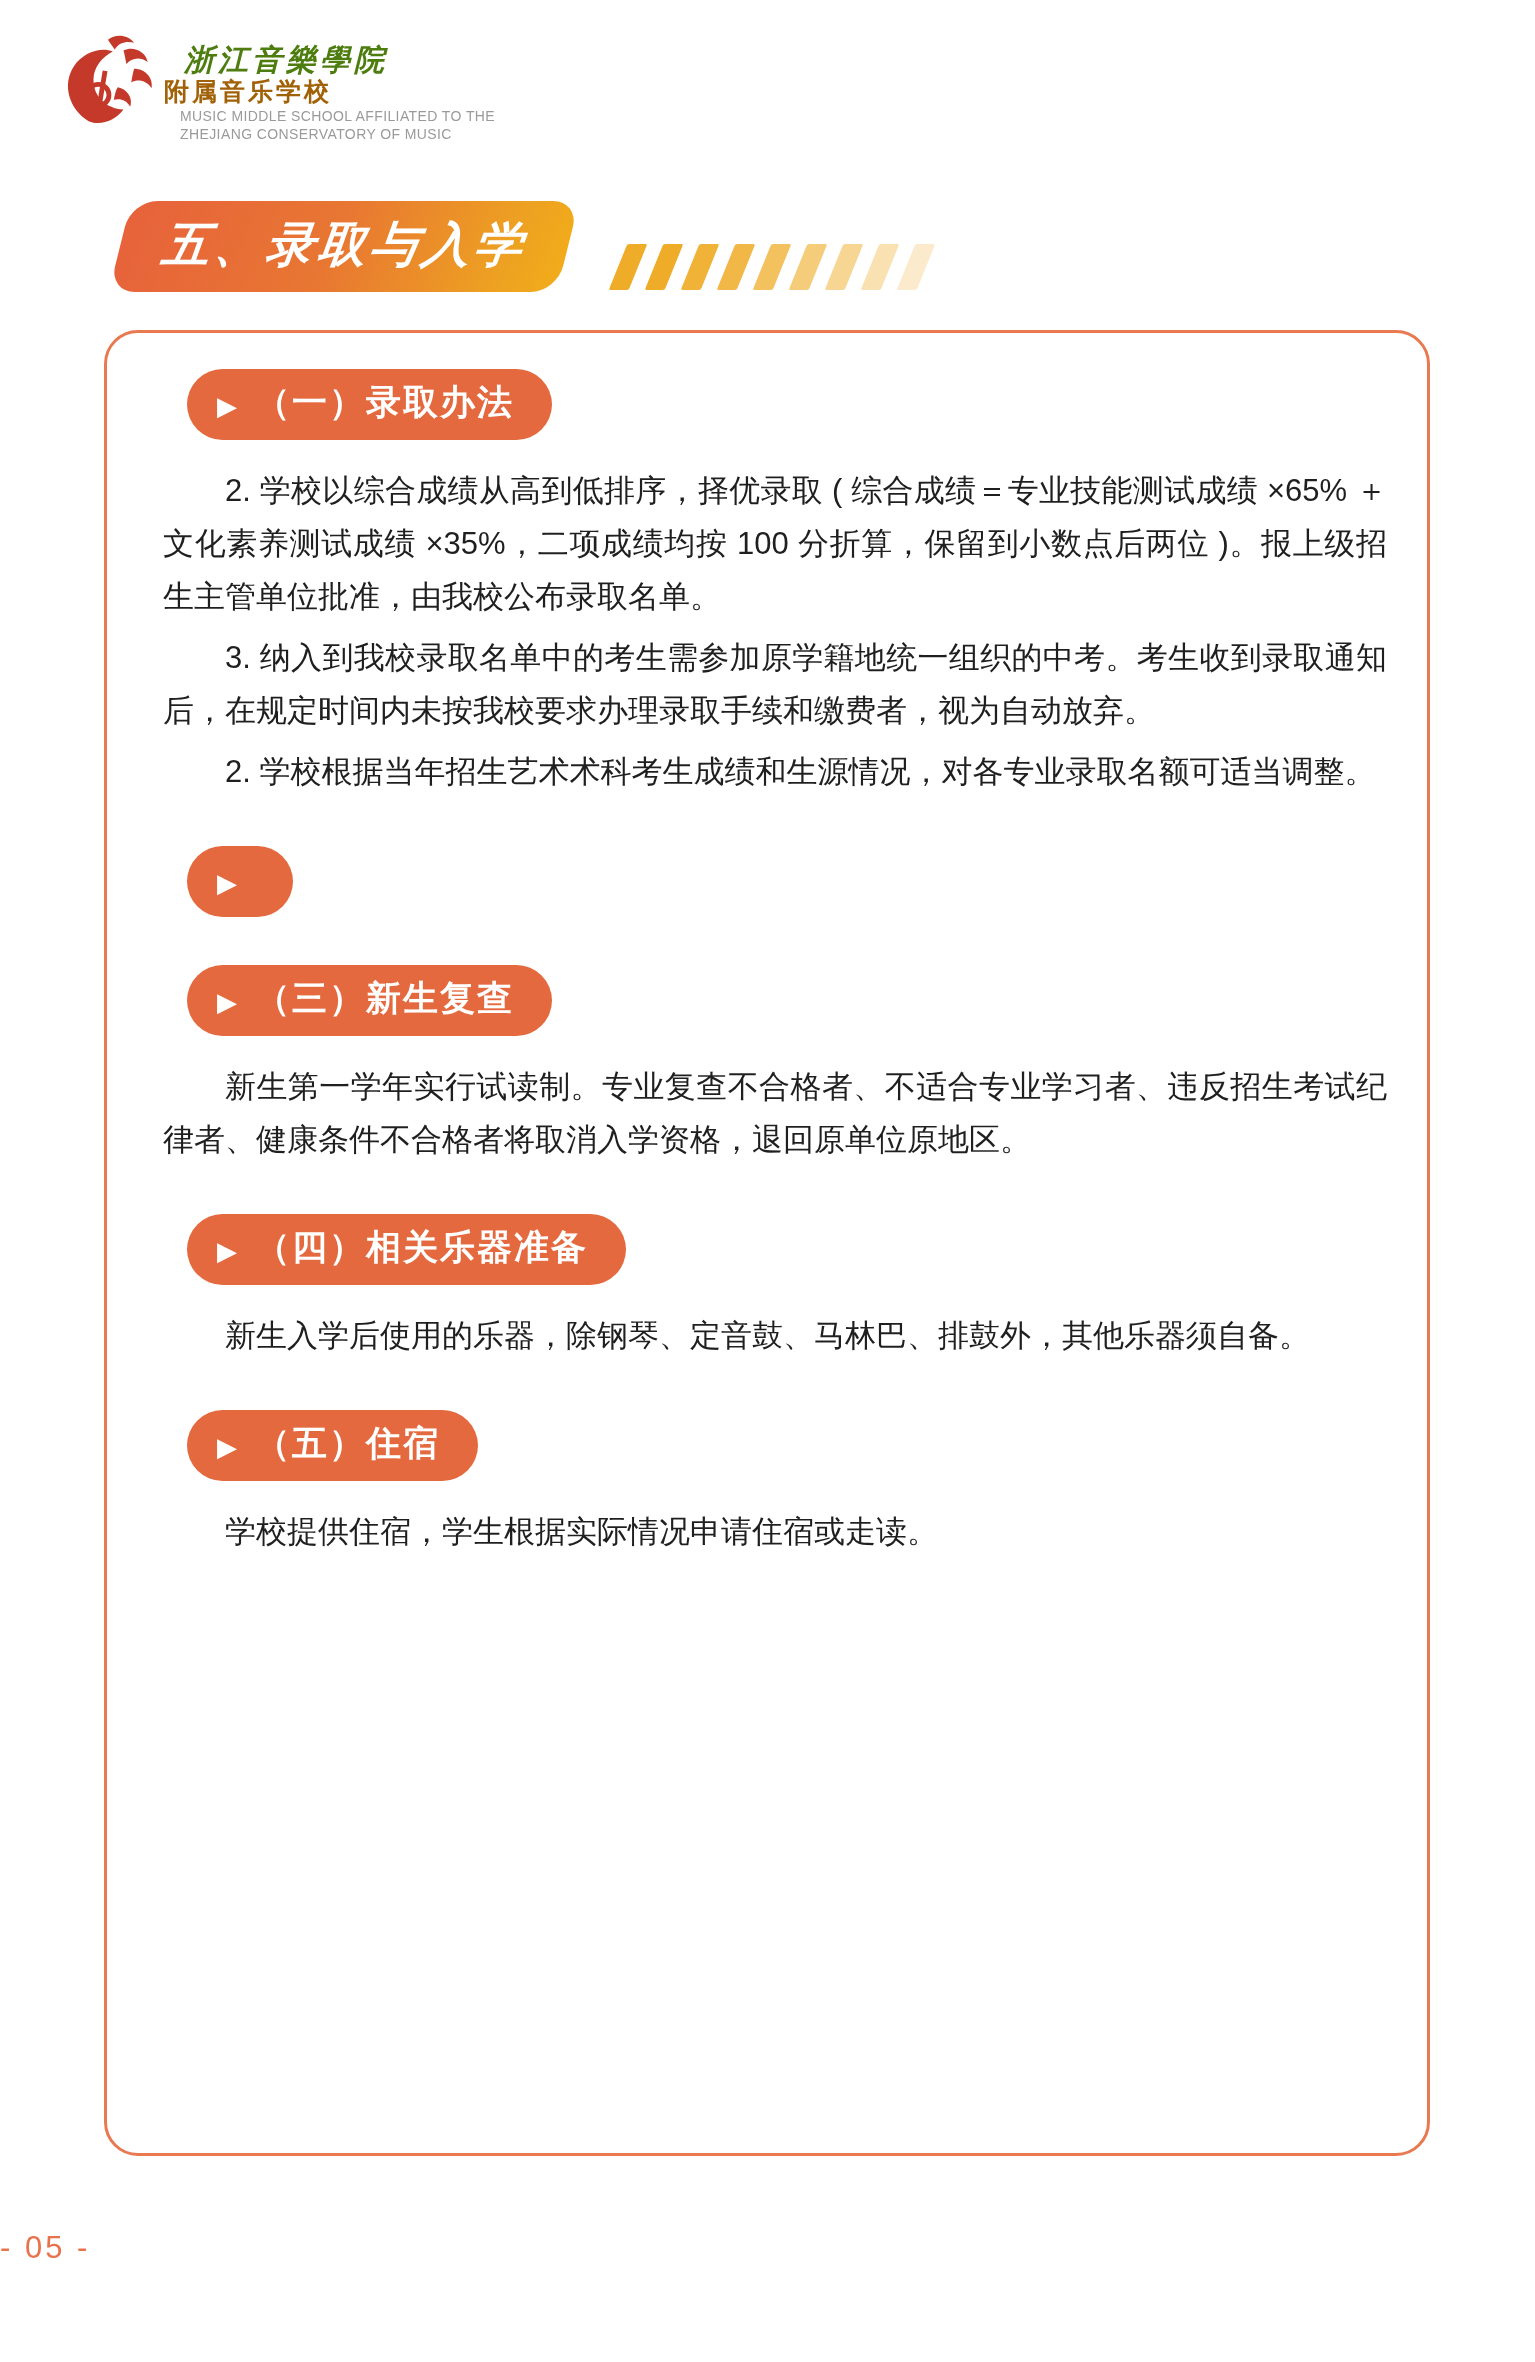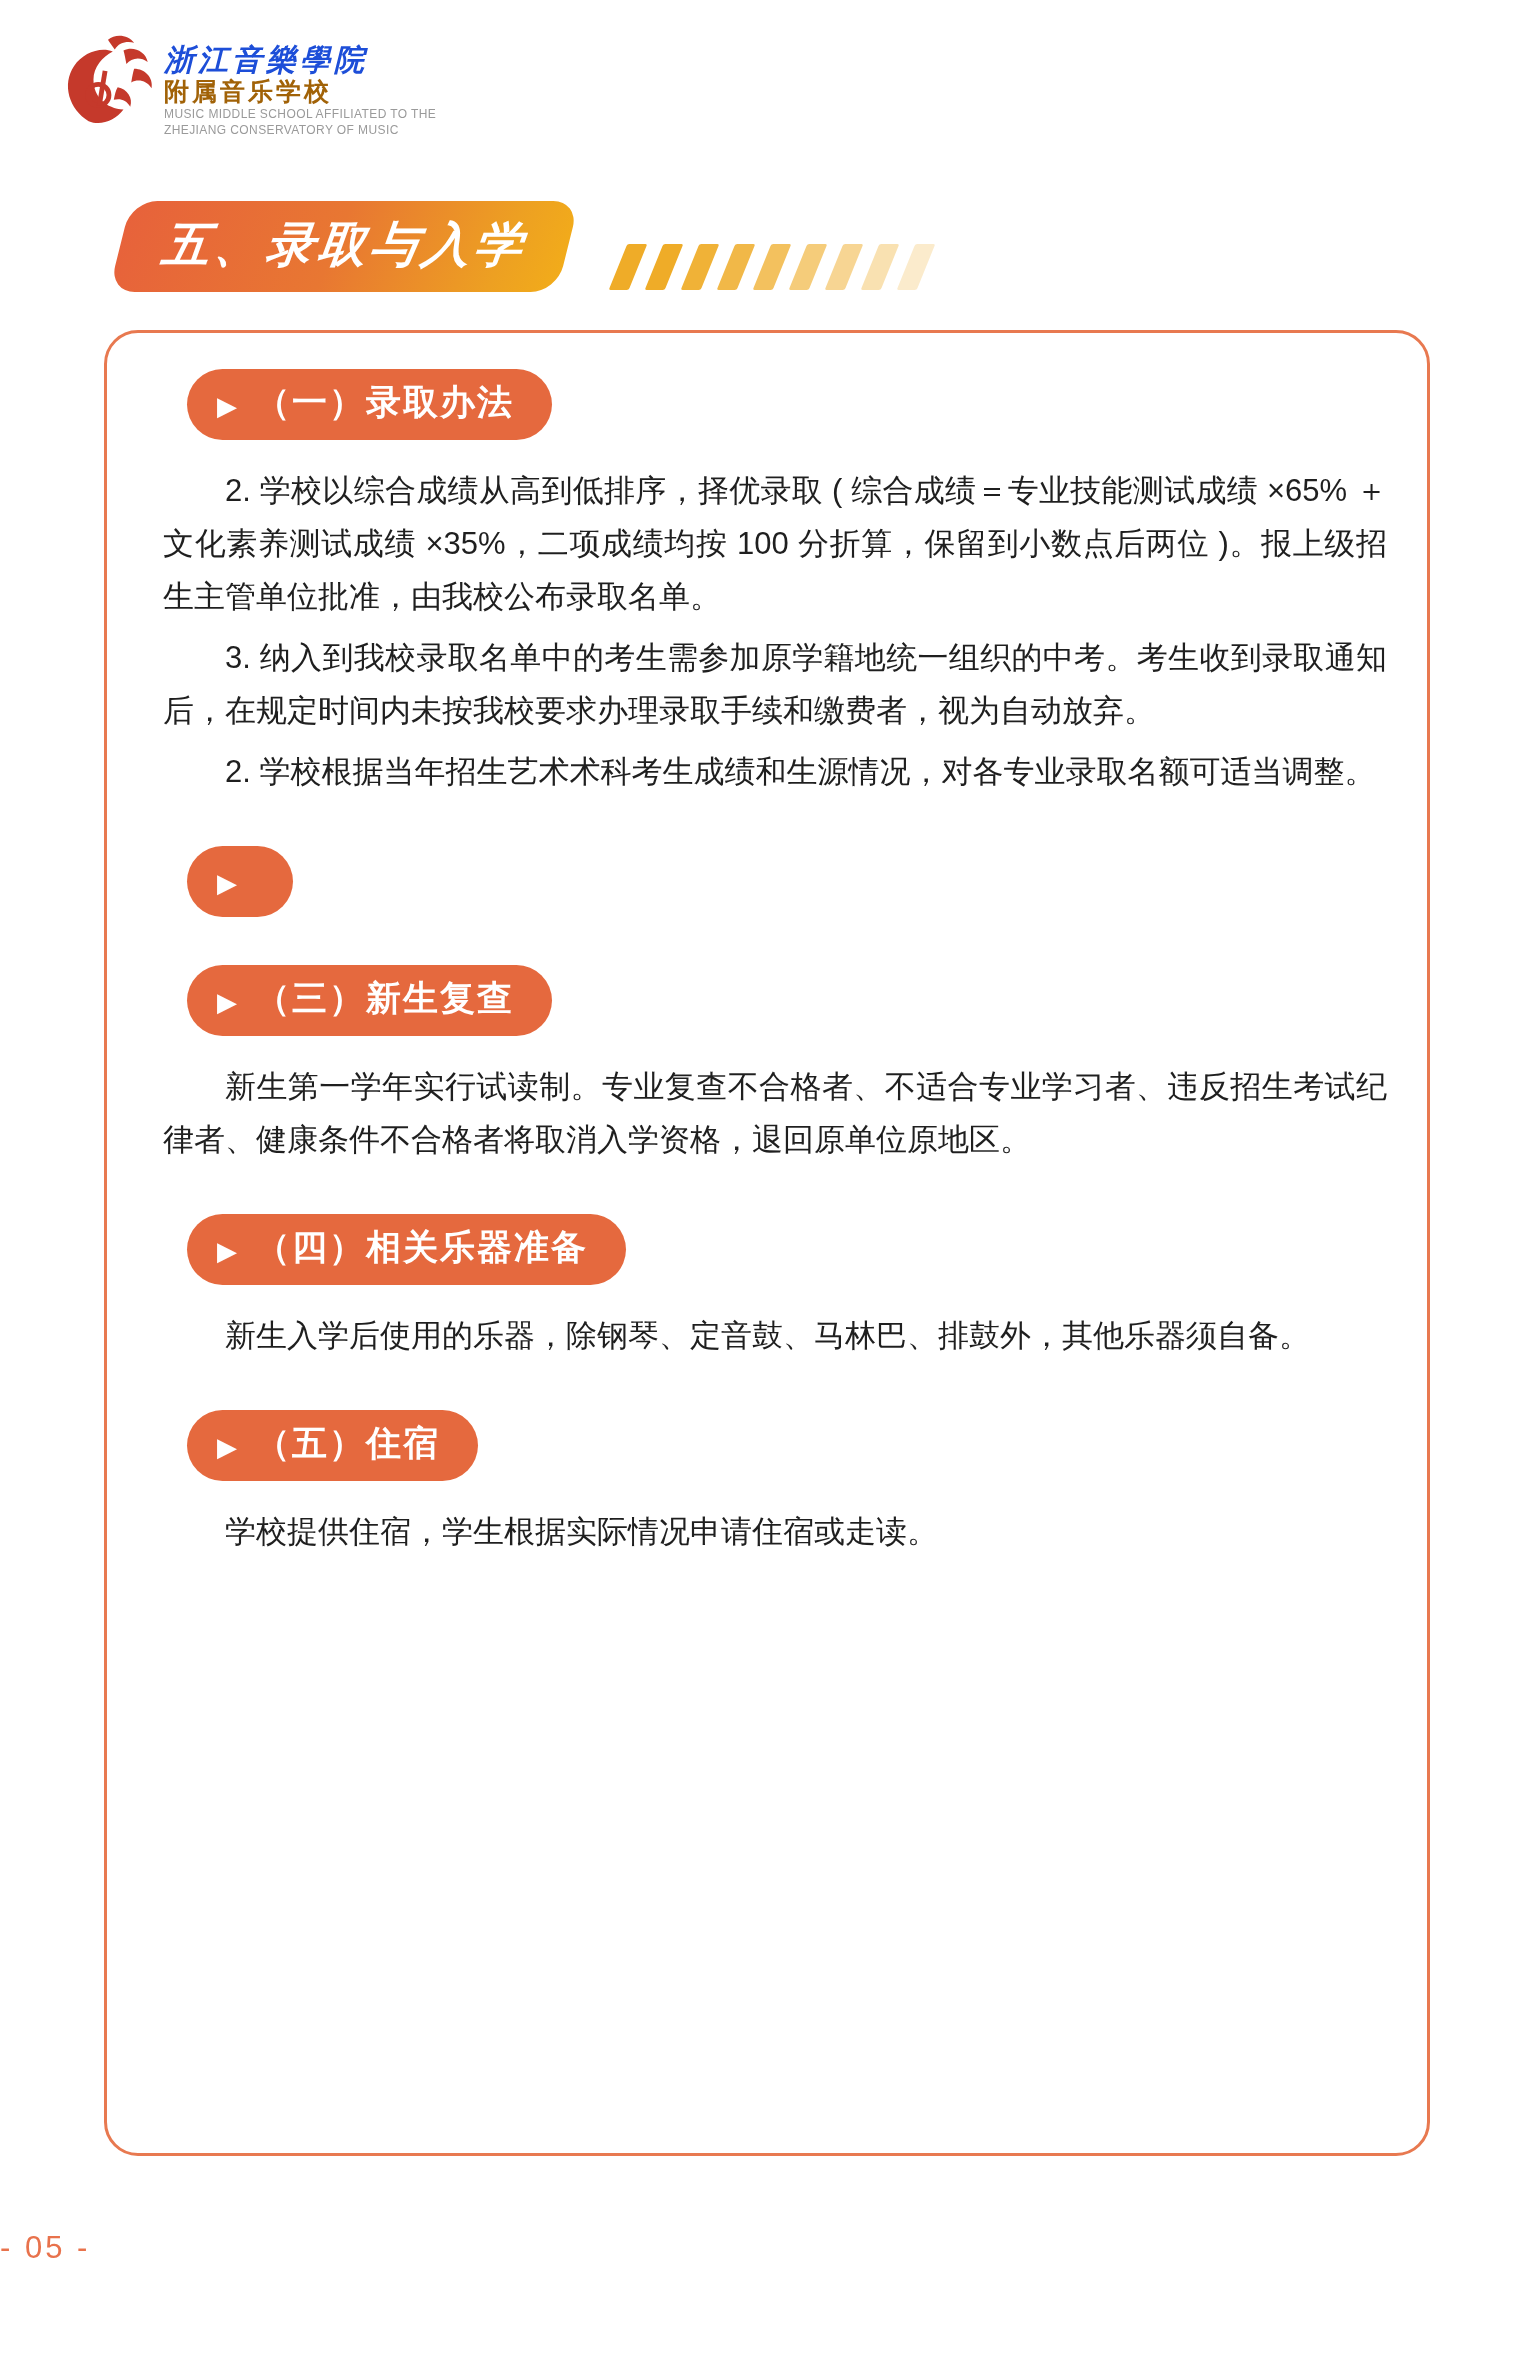--- a/index.html
+++ b/index.html
@@ -9,25 +9,25 @@
     font-family:"Liberation Sans","DejaVu Sans",sans-serif;
     color:#1f1f1f;
   }
 
   
   .logo { position:absolute; left:58px; top:34px; display:flex; align-items:flex-start; }
   .logo-mark { width:100px; height:92px; flex:0 0 auto; }
   .logo-text { margin-left:6px; margin-top:10px; }
   .logo-cal {
     font-family:"DejaVu Serif","Liberation Serif",serif;
-    font-style:italic; font-weight:bold; font-size:30px; color:#1d4ed8;
-    letter-spacing:4px; line-height:1.05;
+    font-style:italic; font-weight:bold; font-size:30px; color:#4d7c0f;
+    letter-spacing:4px; line-height:1.05;margin-left:20px;
   }
   .logo-sub { font-size:25px; font-weight:bold; color:#a16207; letter-spacing:3px; line-height:1.15; margin-top:1px; }
-  .logo-en { font-size:12px; color:#9a9a9a; letter-spacing:0.4px; line-height:1.3; margin-top:2px; }
+  .logo-en { font-size:14px; color:#9a9a9a; letter-spacing:0.4px; line-height:1.3; margin-top:2px;margin-left:16px; }
 
   
   .banner {
     position:absolute; left:120px; top:201px; width:448px; height:91px;
     transform:skewX(-14deg); border-radius:26px;
     background:linear-gradient(100deg,#E7623B 0%,#E87732 48%,#EDA022 85%,#F2AC1A 100%);
   }
   .banner-title {
     position:absolute; inset:0; transform:skewX(8deg);
     display:flex; align-items:center; justify-content:center;

